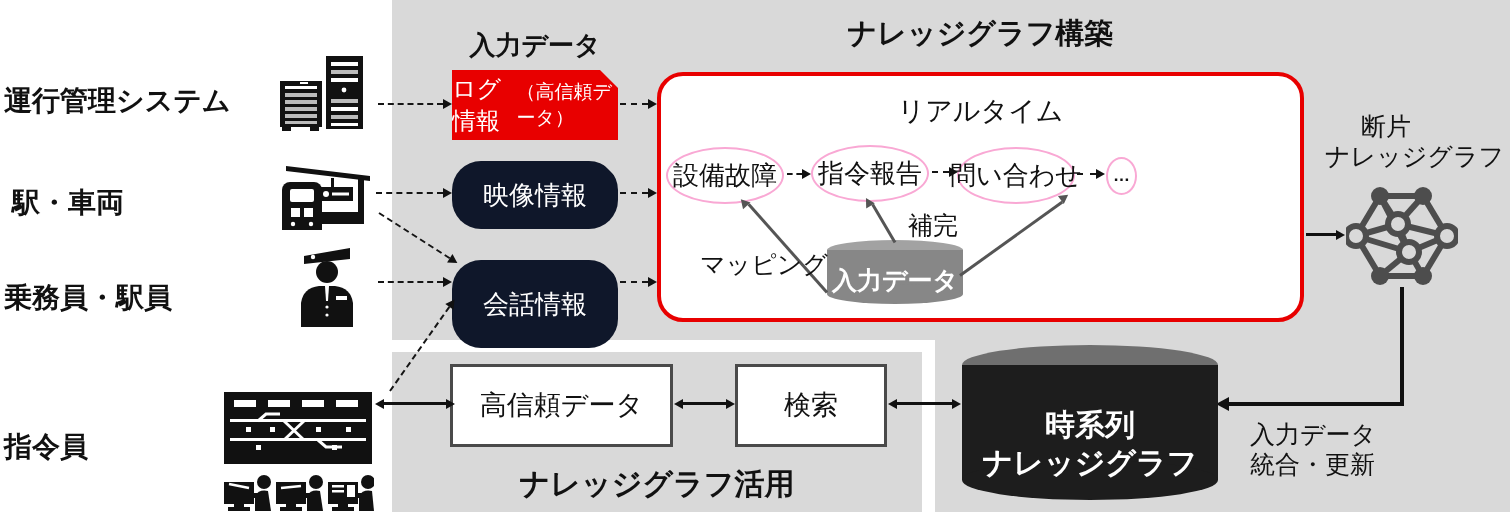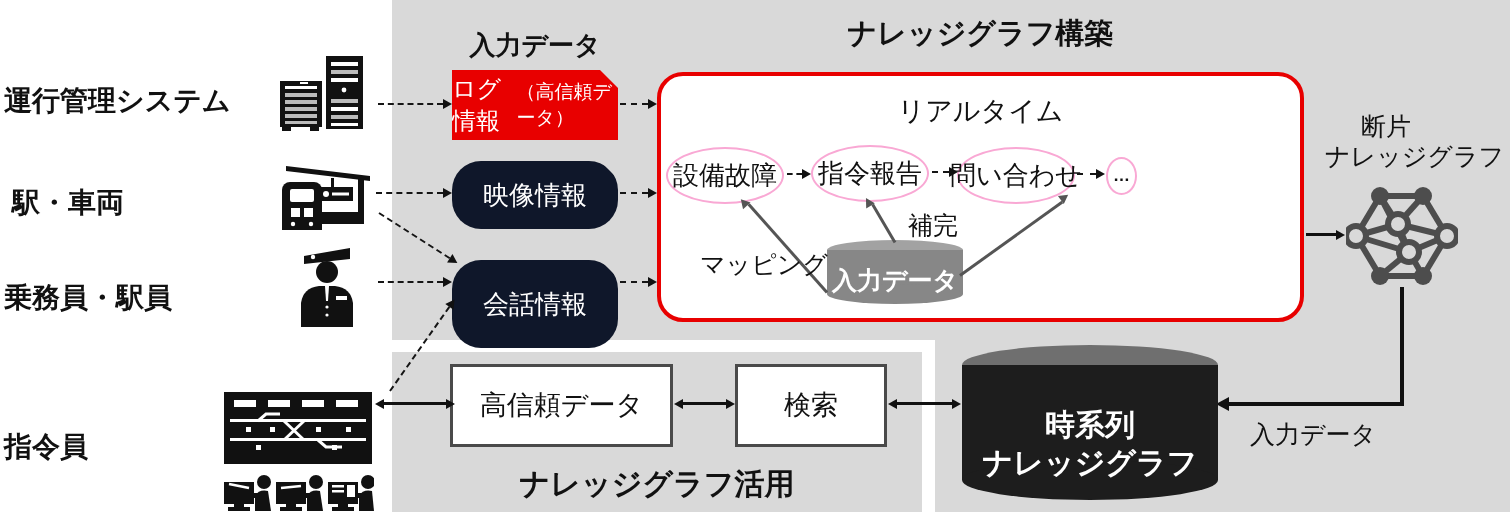--- a/index.html
+++ b/index.html
@@ -261,20 +261,21 @@
       <circle cx="52" cy="41" r="10"></circle>
         <circle cx="63" cy="69" r="10"></circle>
     </g>
   </svg>
 
   <div class="thickv" style="left:1400px;top:287px;height:117px;"></div>
   <div class="thickh" style="left:1229px;top:402px;width:175px;"></div>
   <span class="head" style="left:1216px;top:397px;border-width:7px 13px 7px 0;border-color:transparent #111 transparent transparent;"></span>
 
   <div class="lbl" style="left:1250px;top:418px;">入力データ</div>
+  <div class="lbl" style="left:1250px;top:448px;">統合・更新</div>
 
   <div class="cyl" style="left:962px;top:345px;width:256px;height:155px;">
     <div class="ctop" style="top:0;height:40px;background:#6f6f6f;"></div>
     <div class="cbody" style="top:20px;bottom:20px;background:#1d1d1d;"></div>
     <div class="cbot" style="height:40px;background:#1d1d1d;"></div>
     <div class="ctext" style="top:60px;font-size:30px;">時系列</div>
     <div class="ctext" style="top:98px;font-size:30px;">ナレッジグラフ</div>
   </div>
 
   <div class="wbox" style="left:450px;top:364px;width:223px;height:83px;">

